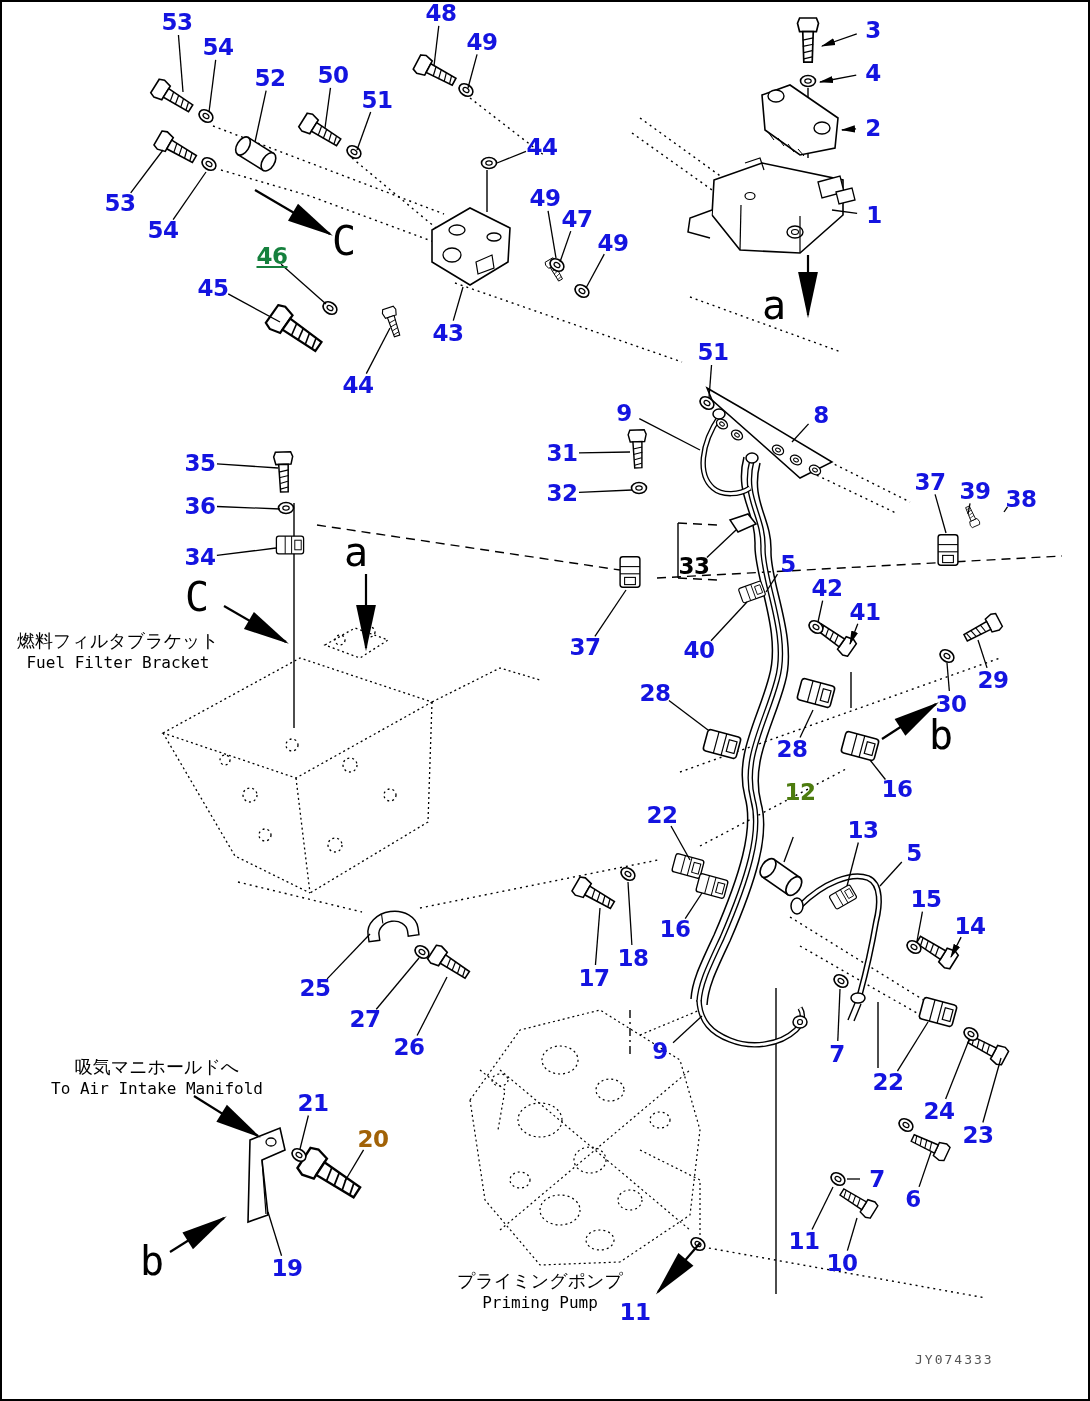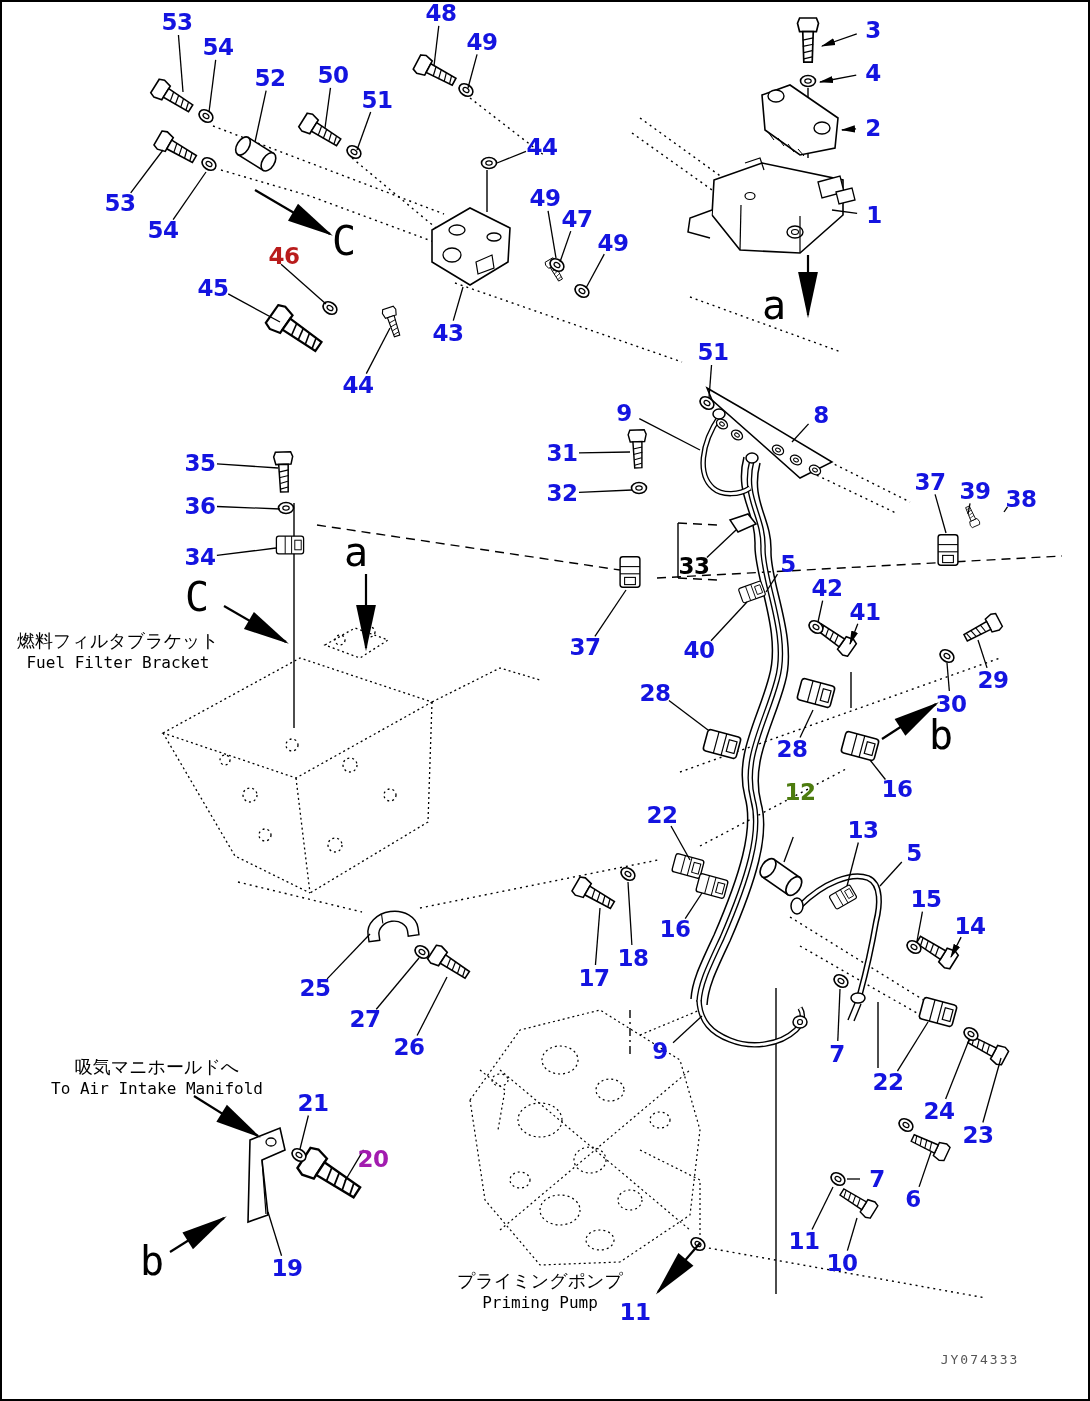--- a/index.html
+++ b/index.html
@@ -7,21 +7,21 @@
          font-family:"DejaVu Sans",sans-serif;}
   #art{position:absolute;left:0;top:0;}
   .callout{position:absolute;transform:translate(-50%,-50%);color:#1414e0;
            font:bold 23px "DejaVu Sans",sans-serif;letter-spacing:-0.5px;white-space:nowrap;}
   .viewlab{position:absolute;transform:translate(-50%,-50%);color:#000;
            font:400 40px "DejaVu Sans Mono",monospace;}
   .ann{position:absolute;transform:translate(-50%,0);text-align:center;color:#000;
        font:400 18px "DejaVu Sans Mono",monospace;line-height:22px;white-space:nowrap;}
   .ann .en{font-size:16px;display:block;}
   .ann .jp{display:block;}
-  #drawid{position:absolute;left:915px;top:1352px;width:130px;text-align:center;color:#555;
+  #drawid{position:absolute;left:915px;top:1352px;width:130px;color:#555;
           font:400 13px "DejaVu Sans Mono",monospace;letter-spacing:2px;}
 </style>
 </head>
 <body>
 
 <div id="stage">
 
 <svg id="art" width="1090" height="1401" viewBox="0 0 1090 1401">
   <defs>
     <marker id="arr" viewBox="0 0 12 8" refX="11" refY="4" markerWidth="11" markerHeight="8" orient="auto">
@@ -363,21 +363,21 @@
     <div class="callout" style="left: 333px; top: 75px; color: rgb(20, 20, 224);">50</div>
     <div class="callout" style="left: 377px; top: 100px; color: rgb(20, 20, 224);">51</div>
     <div class="callout" style="left: 441px; top: 13px; color: rgb(20, 20, 224);">48</div>
     <div class="callout" style="left: 482px; top: 42px; color: rgb(20, 20, 224);">49</div>
     <div class="callout" style="left: 542px; top: 147px; color: rgb(20, 20, 224);">44</div>
     <div class="callout" style="left: 545px; top: 198px; color: rgb(20, 20, 224);">49</div>
     <div class="callout" style="left: 577px; top: 219px; color: rgb(20, 20, 224);">47</div>
     <div class="callout" style="left: 613px; top: 243px; color: rgb(20, 20, 224);">49</div>
     <div class="callout" style="left: 120px; top: 203px; color: rgb(20, 20, 224);">53</div>
     <div class="callout" style="left: 163px; top: 230px; color: rgb(20, 20, 224);">54</div>
-    <div class="callout" style="left: 284px; top: 256px; color: #b91c1c;">46</div>
+    <div class="callout" style="left: 272px; top: 256px; color: #15803d; text-decoration: underline;">46</div>
     <div class="callout" style="left: 213px; top: 288px; color: rgb(20, 20, 224);">45</div>
     <div class="callout" style="left: 448px; top: 333px; color: rgb(20, 20, 224);">43</div>
     <div class="callout" style="left: 358px; top: 385px; color: rgb(20, 20, 224);">44</div>
     <div class="callout" style="left: 873px; top: 30px; color: rgb(20, 20, 224);">3</div>
     <div class="callout" style="left: 873px; top: 73px; color: rgb(20, 20, 224);">4</div>
     <div class="callout" style="left: 873px; top: 128px; color: rgb(20, 20, 224);">2</div>
     <div class="callout" style="left: 874px; top: 215px; color: rgb(20, 20, 224);">1</div>
     <div class="callout" style="left: 713px; top: 352px; color: rgb(20, 20, 224);">51</div>
     <div class="callout" style="left: 624px; top: 413px; color: rgb(20, 20, 224);">9</div>
     <div class="callout" style="left: 821px; top: 415px; color: rgb(20, 20, 224);">8</div>
@@ -411,21 +411,21 @@
     <div class="callout" style="left: 594px; top: 978px; color: rgb(20, 20, 224);">17</div>
     <div class="callout" style="left: 315px; top: 988px; color: rgb(20, 20, 224);">25</div>
     <div class="callout" style="left: 365px; top: 1019px; color: rgb(20, 20, 224); text-align: right;">27</div>
     <div class="callout" style="left: 409px; top: 1047px; color: rgb(20, 20, 224);">26</div>
     <div class="callout" style="left: 660px; top: 1051px; color: rgb(20, 20, 224);">9</div>
     <div class="callout" style="left: 837px; top: 1054px; color: rgb(20, 20, 224);">7</div>
     <div class="callout" style="left: 888px; top: 1082px; color: rgb(20, 20, 224);">22</div>
     <div class="callout" style="left: 313px; top: 1103px; color: rgb(20, 20, 224);">21</div>
     <div class="callout" style="left: 939px; top: 1111px; color: rgb(20, 20, 224); text-align: center;">24</div>
     <div class="callout" style="left: 978px; top: 1135px; color: rgb(20, 20, 224);">23</div>
-    <div class="callout" style="left: 373px; top: 1139px; color: #a21caf; margin-top: 20px;">20</div>
+    <div class="callout" style="left: 373px; top: 1139px; color: #a16207;">20</div>
     <div class="callout" style="left: 877px; top: 1179px; color: rgb(20, 20, 224);">7</div>
     <div class="callout" style="left: 913px; top: 1199px; color: rgb(20, 20, 224);">6</div>
     <div class="callout" style="left: 804px; top: 1241px; color: rgb(20, 20, 224);">11</div>
     <div class="callout" style="left: 842px; top: 1263px; color: rgb(20, 20, 224);">10</div>
     <div class="callout" style="left: 287px; top: 1268px; color: rgb(20, 20, 224);">19</div>
     <div class="callout" style="left: 635px; top: 1312px; color: rgb(20, 20, 224);">11</div>
     <div class="viewlab" style="left: 344px; top: 241px;">C</div>
     <div class="viewlab" style="left: 774px; top: 305px;">a</div>
     <div class="viewlab" style="left: 356px; top: 552px;">a</div>
     <div class="viewlab" style="left: 197px; top: 597px;">C</div>

